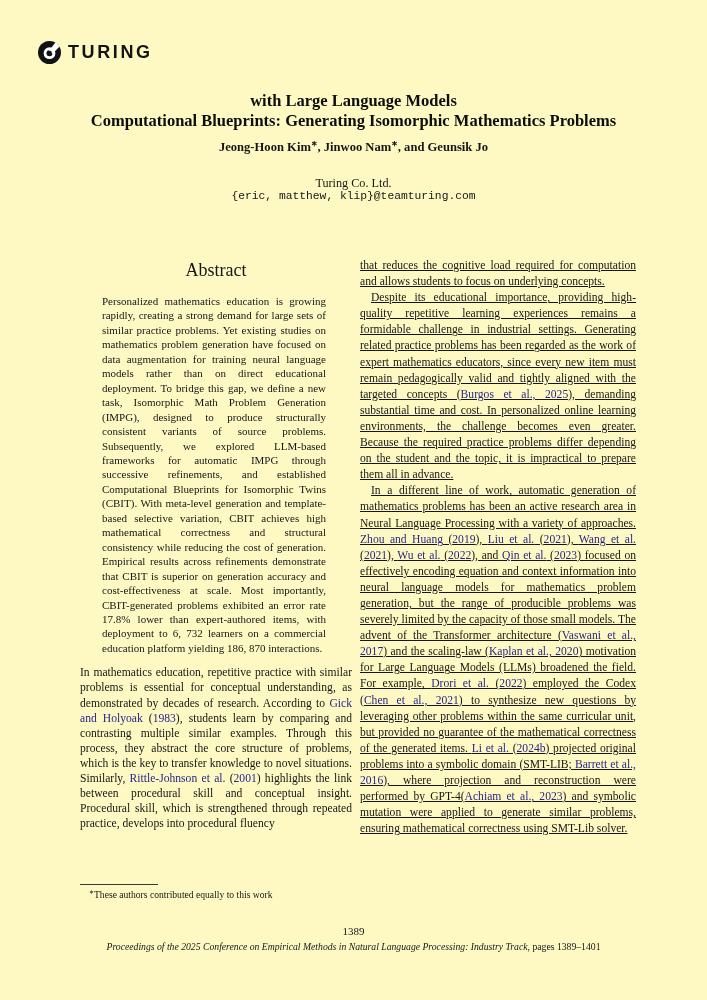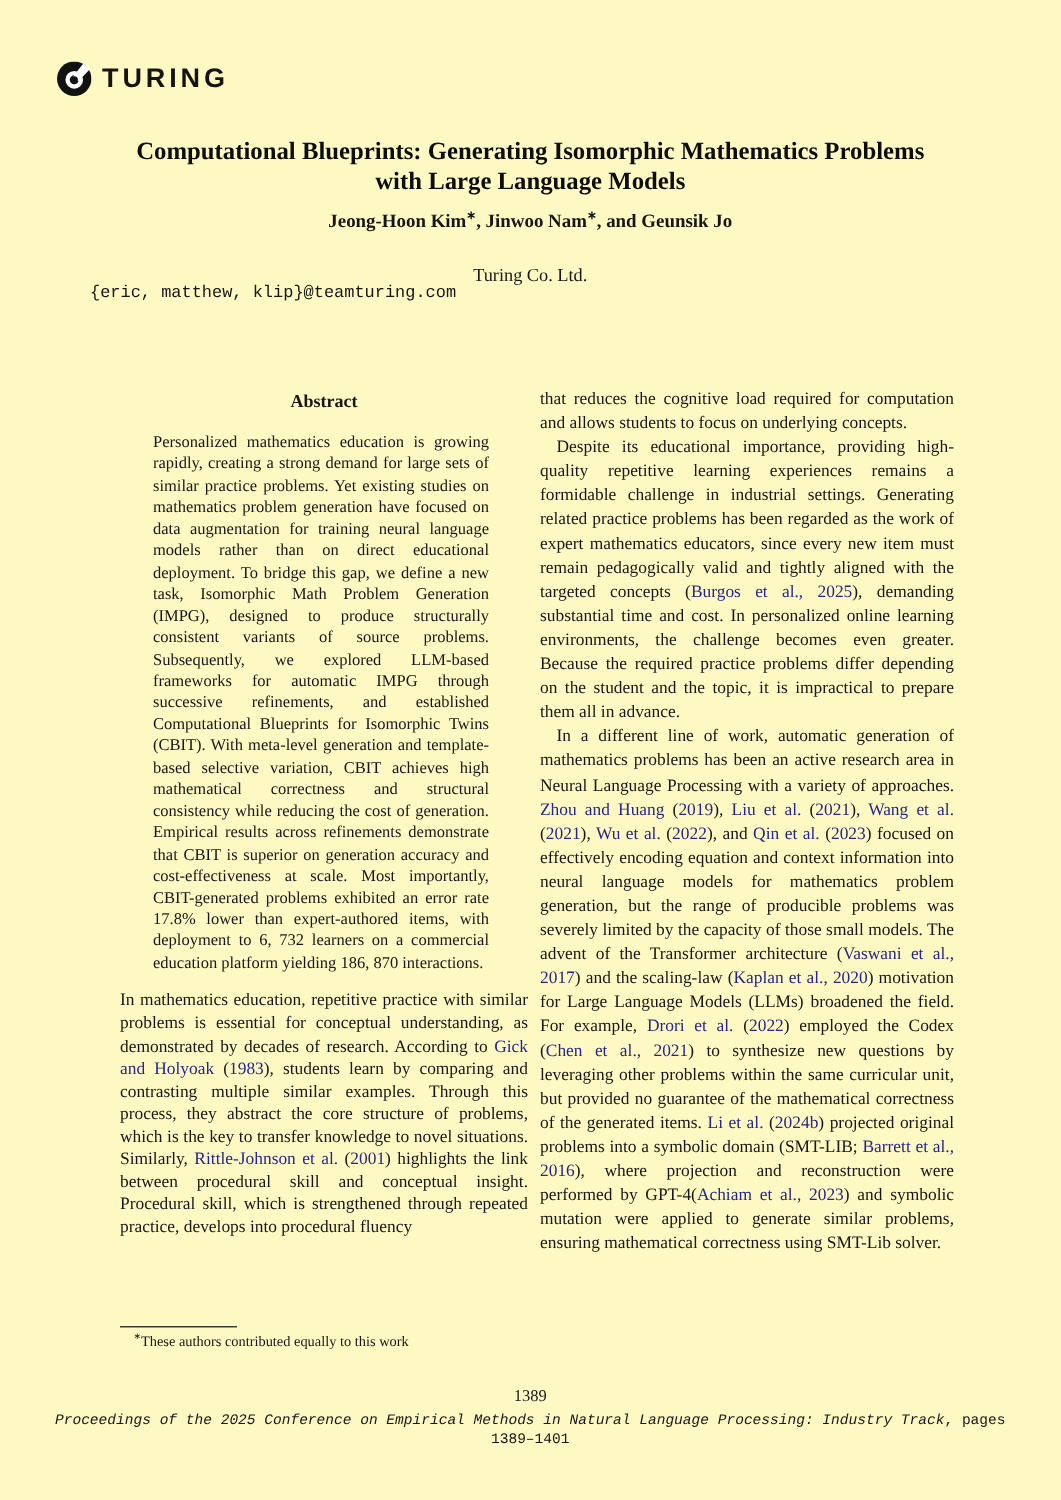--- a/index.html
+++ b/index.html
@@ -25,31 +25,31 @@
     line-height:23px;
   }
   
   .title{
     position:absolute;top:91px;left:60px;right:60px;
     text-align:center;font-weight:bold;font-size:16.5px;line-height:20px;color:#0d0d0d;
   }
   .authors{position:absolute;top:140px;left:60px;right:60px;text-align:center;
     font-weight:bold;font-size:12.6px;}
   .affiliation{position:absolute;top:176px;left:60px;right:60px;text-align:center;font-size:12.2px;}
-  .email{position:absolute;top:190px;left:60px;right:60px;
+  .email{position:absolute;top:190px;left:60px;right:60px;text-align:center;
     font-family:"Liberation Mono", monospace;font-size:11.3px;}
   .sup{vertical-align:super;font-size:0.62em;line-height:0;}
   .cite{color:var(--link);}
   .it{font-style:italic;}
   
   .columns{position:absolute;top:258px;left:80px;width:556px;display:flex;}
   .col-left{width:272px;height:627px;overflow:hidden;}
-  .col-right{width:276px;height:662px;overflow:hidden;margin-left:8px;}
+  .col-right{width:276px;height:662px;overflow:hidden;margin-left:8px;text-decoration:underline;}
   .abstract-heading{
-    text-align:center;font-weight:bold;font-size:12px;margin:2px 0 13px 0;
+    text-align:center;font-weight:normal;font-size:18px;margin:2px 0 13px 0;
   }
   .abstract-body{
     padding-left:22px;padding-right:26px;
     font-size:11px;line-height:14.45px;
     text-align:justify;hyphens:auto;
   }
   .section-heading{
     margin:19px 0 0 0;font-size:13.5px;font-weight:bold;
   }
   .section-heading .sec-num{display:inline-block;width:23px;}
@@ -60,41 +60,41 @@
   }
   .col-right .body-par{margin:0;line-height:16.1px;}
   .col-right .body-par.indent{text-indent:11px;}
   
   .footnote{position:absolute;left:80px;top:884px;width:272px;}
   .footnote-rule{width:78px;border-top:1px solid #3a3a3a;margin-bottom:4px;}
   .footnote-text{font-size:9.6px;line-height:11px;padding-left:9px;}
   
   .page-number{position:absolute;top:925px;left:0;right:0;text-align:center;font-size:11px;}
   .footer{position:absolute;top:941px;left:30px;right:30px;text-align:center;}
-  .footer-line1{font-size:9.7px;line-height:12.5px;font-family:Liberation Mono, monospace;}
+  .footer-line1{font-size:9.7px;line-height:12.5px;}
   .footer-line2{font-size:9.7px;line-height:12.5px;}
 </style>
 </head>
 <body>
 
 <div class="page">
 
   <div class="logo">
     <svg viewBox="0 0 32 32" aria-hidden="true">
       <circle cx="16" cy="16" r="16" fill="#121212"></circle>
       <circle cx="16" cy="17" r="6.2" fill="none" stroke="#ffffff" stroke-width="4"></circle>
       <path d="M14.2 14.5 L24.5 1.8 L30.5 7.2 L19.5 18.5 Z" fill="#ffffff"></path>
       <circle cx="16" cy="17" r="3.4" fill="#121212"></circle>
     </svg>
     <span class="logo-text">TURING</span>
   </div>
 
   <div class="title">
+    <div>with Large Language Models</div>
     <div>Computational Blueprints: Generating Isomorphic Mathematics Problems</div>
-    <div>with Large Language Models</div>
   </div>
 
   <div class="authors"><span>Jeong-Hoon Kim</span><span class="sup">∗</span><span>, Jinwoo Nam</span><span class="sup">∗</span><span>, and Geunsik Jo</span></div>
   <div class="affiliation">Turing Co. Ltd.</div>
   <div class="email">{eric, matthew, klip}@teamturing.com</div>
 
   <div class="columns">
 
     <div class="col-left">
       <div class="abstract-heading">Abstract</div>

